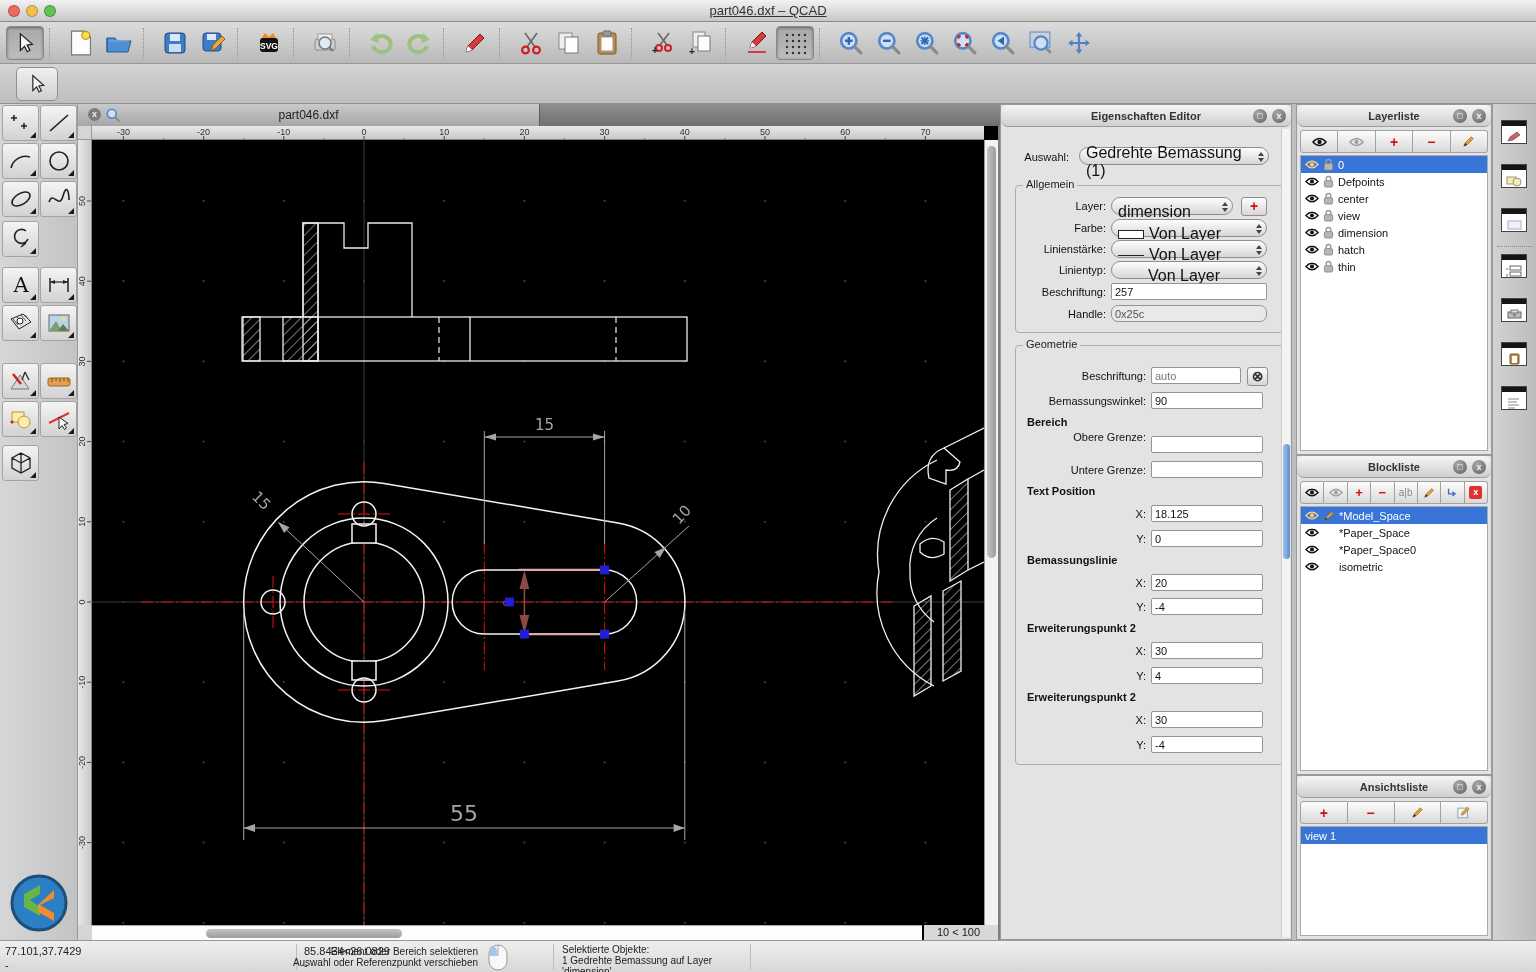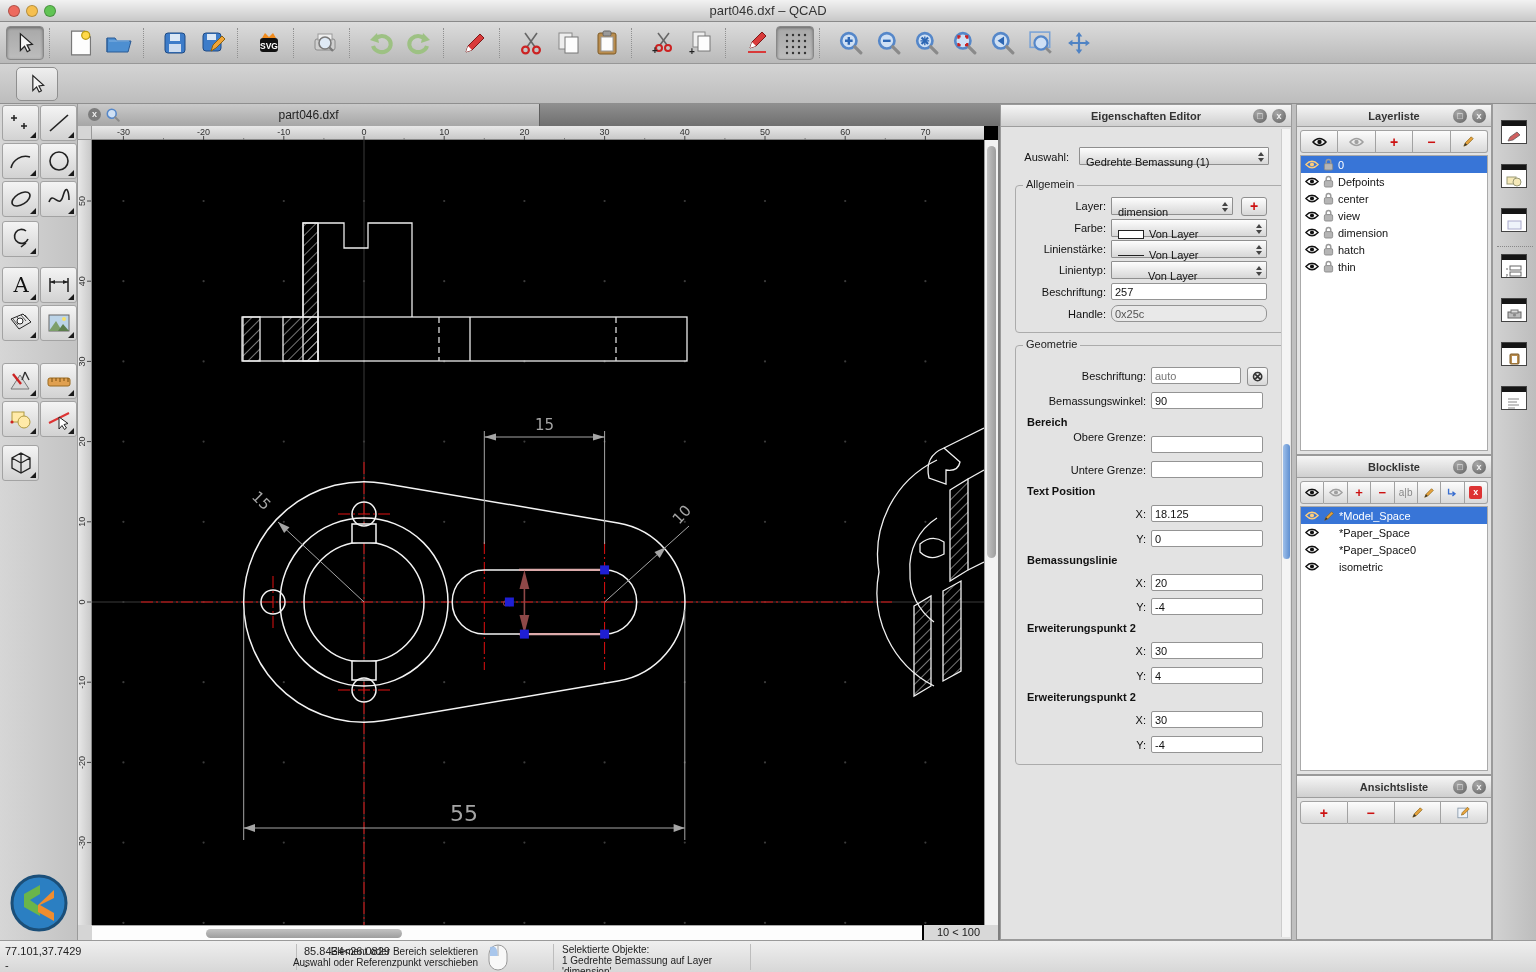--- a/index.html
+++ b/index.html
@@ -2,21 +2,21 @@
 <html><head>
 <meta charset="utf-8">
 <style>
   * { margin:0; padding:0; box-sizing:border-box; }
   html,body { width:1536px; height:972px; overflow:hidden; background:#bfbfbf;
     font-family:"Liberation Sans", sans-serif; -webkit-font-smoothing:antialiased; }
   .abs { position:absolute; }
   
   #titlebar { left:0; top:0; width:1536px; height:22px;
     background:linear-gradient(#f2f2f2,#c8c8c8); border-bottom:1px solid #8a8a8a;
-    text-align:center; font-size:13px; color:#333; line-height:22px; }
+    text-align:center; font-size:13px; color:#333; line-height:22px;text-decoration:underline; }
   .tlight { position:absolute; top:5px; width:12px; height:12px; border-radius:6px; border:1px solid rgba(0,0,0,.25); }
   
   #tb-main { left:0; top:22px; width:1536px; height:42px;
     background:linear-gradient(#dcdcdc,#b9b9b9); border-bottom:1px solid #979797;
     display:flex; align-items:center; padding-left:6px; }
   #tb-sub { left:0; top:64px; width:1536px; height:40px;
     background:linear-gradient(#d4d4d4,#bdbdbd); border-bottom:1px solid #8f8f8f; }
   .tbi { width:38px; height:34px; display:flex; align-items:center; justify-content:center; border-radius:4px; flex:0 0 auto; }
   .tbi.pressed { background:linear-gradient(#a8a8a8,#bdbdbd); box-shadow:inset 0 1px 3px rgba(0,0,0,.4); border:1px solid #888; }
   .tsep { width:9px; height:30px; border-left:1px dotted #909090; margin:0 4px 0 5px; flex:0 0 auto; }
@@ -37,31 +37,31 @@
   #cv-wrap { left:14px; top:36px; width:892px; height:785px; background:#000; }
   #vscroll { left:906px; top:36px; width:14px; height:785px; background:#f2f2f2; border-left:1px solid #999; }
   #vthumb { position:absolute; left:2px; top:6px; width:9px; height:412px; border-radius:5px; background:linear-gradient(90deg,#c2c2c2,#9d9d9d); }
   #hscroll { left:14px; top:821px; width:830px; height:15px; background:#fdfdfd; border-top:1px solid #aaa; }
   #hthumb { position:absolute; left:114px; top:3px; width:196px; height:9px; border-radius:5px; background:linear-gradient(#c2c2c2,#9d9d9d); }
   #gridinfo { left:846px; top:821px; width:74px; height:15px; background:#d8d8d8; font-size:11px; color:#1a1a1a; text-align:right; padding-right:18px; line-height:15px; }
   #blcorner { left:0; top:821px; width:14px; height:15px; background:#d5d5d5; }
   
   #props { left:1000px; top:104px; width:292px; height:836px; background:#e3e3e3; border:1px solid #9a9a9a; }
   .phead { position:absolute; left:0; top:0; right:0; height:22px; background:linear-gradient(#f6f6f6,#cfcfcf);
-    border-bottom:1px solid #9d9d9d; font-size:11px; font-weight:bold; color:#333; text-align:center; line-height:22px; }
+    border-bottom:1px solid #9d9d9d; font-size:11px; font-weight:bold; color:#333; text-align:center; line-height:22px;border-radius:7px; }
   .wctl { position:absolute; top:4px; width:14px; height:14px; border-radius:7px;
     background:radial-gradient(circle at 35% 30%, #a9a9a9, #5f5f5f); color:#f2f2f2;
     font-size:9px; line-height:14px; text-align:center; font-weight:bold; }
   .lab { position:absolute; font-size:11px; color:#111; text-align:right; }
   .bh  { position:absolute; font-size:11px; font-weight:bold; color:#111; }
   .fld { position:absolute; height:17px; background:#fff; border:1px solid #949494; border-radius:2px;
     font-size:11px; font-family:"Liberation Sans",sans-serif; padding:0 3px; color:#111; width:112px; }
   .fld:disabled, .fld.dis { background:#e9e9e9; color:#555; }
-  .cmb { position:absolute; height:18px; border:1px solid #8f8f8f; border-radius:1px;
-    background:linear-gradient(#fdfdfd,#d7d7d7); font-size:11px; color:#111;
+  .cmb { position:absolute; height:18px; border:1px solid #8f8f8f; border-radius:9px;
+    background:linear-gradient(#fdfdfd,#d7d7d7); font-size:16px; color:#111;
     display:flex; align-items:center; padding:12px 16px 0 6px; }
   .stp { position:absolute; right:2px; top:2px; width:11px; height:13px; display:flex; flex-direction:column; align-items:center; justify-content:center; }
   .stp b { width:0; height:0; border-left:3.5px solid transparent; border-right:3.5px solid transparent; }
   .stp .up { border-bottom:4px solid #444; margin-bottom:2px; }
   .stp .dn { border-top:4px solid #444; }
   .gbox { position:absolute; border:1px solid #ababab; border-radius:4px; }
   .glegend { position:absolute; font-size:11px; color:#222; background:#e3e3e3; padding:0 3px; }
   .redplus { position:absolute; width:26px; height:19px; border:1px solid #8f8f8f; border-radius:3px;
     background:linear-gradient(#fdfdfd,#d7d7d7); color:#cc1111; font-weight:bold; font-size:14px; text-align:center; line-height:17px; }
   
@@ -996,20 +996,25 @@
           <use href="#sym-pen"></use>
         </svg>
       </div>
     <div class="lbtn">
         <svg width="14" height="13" viewBox="0 0 16 14">
           <rect x="1" y="2" width="11" height="11" fill="#eef3fa" stroke="#8899aa"></rect>
           <path d="M5 10 L6 7 L12 1 L14 3 L8 9 Z" fill="#e8a33d" stroke="#8a6210" stroke-width=".7"></path>
         </svg>
       </div>
   </div>
+  <div class="list">
+    <div class="lrow sel">
+        <span>view 1</span>
+      </div>
+  </div>
 </div>
 
 <div id="rstrip" class="abs">
   <div class="wic" style="top:16px">
       <span><svg width="17" height="12" viewBox="0 0 17 12">
           <path d="M2 10 L4 6 L11 1 L14 4 L7 9 Z" fill="#d06060" stroke="#555" stroke-width=".7"></path>
         </svg></span>
     </div>
   <div class="wic" style="top:60px">
       <span><svg width="17" height="12" viewBox="0 0 17 12">

